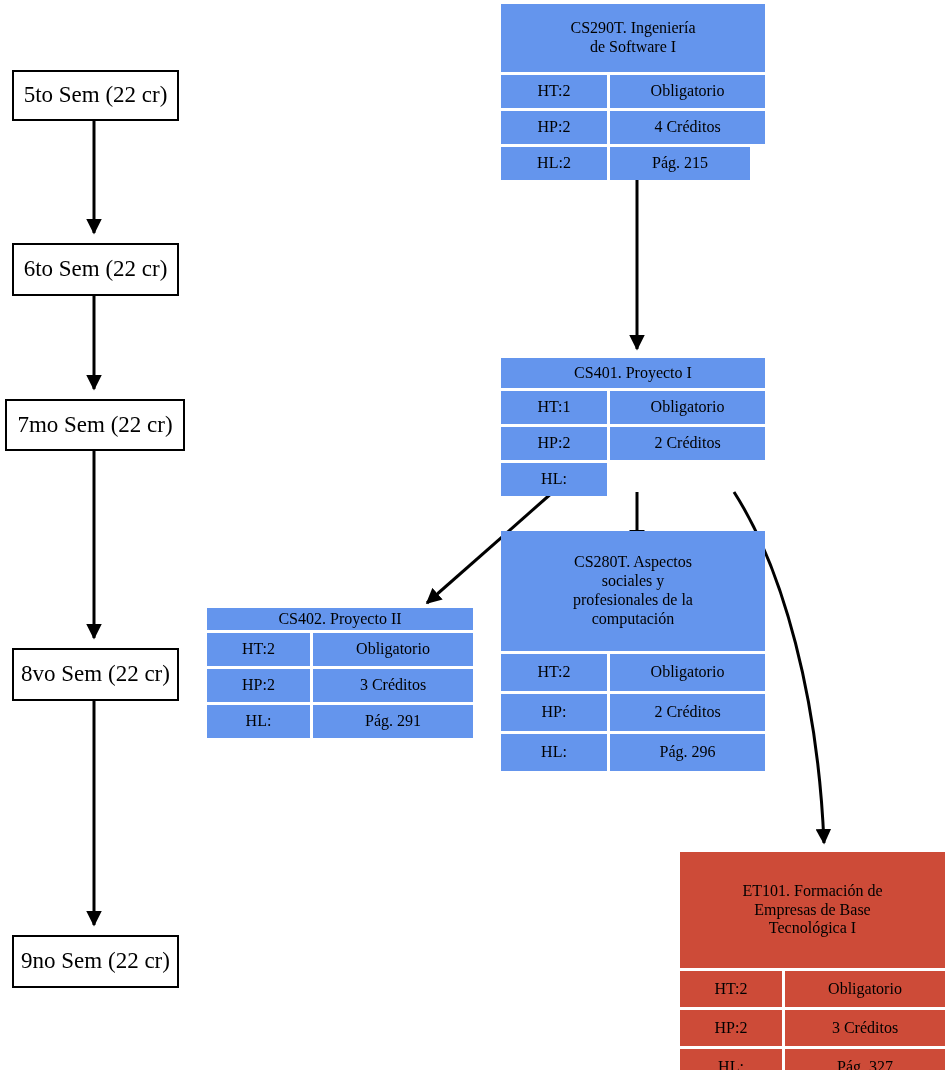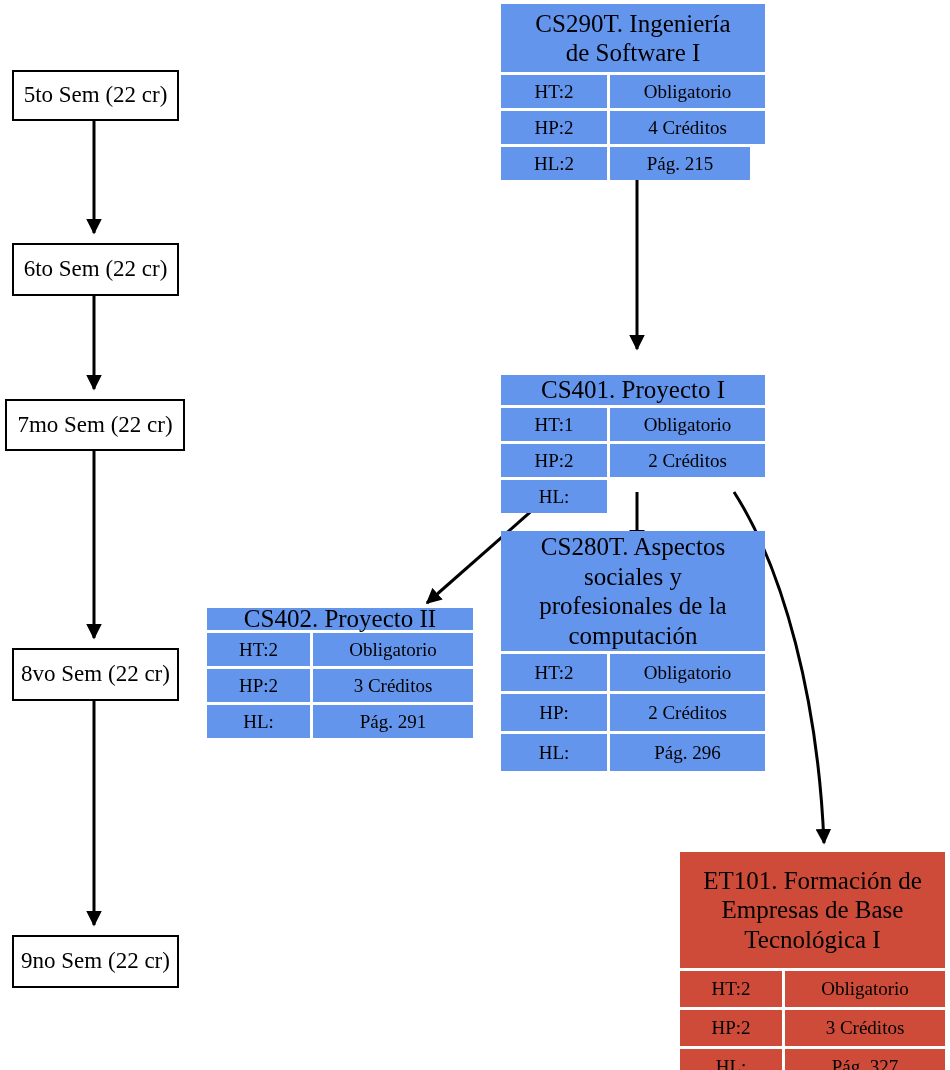--- a/index.html
+++ b/index.html
@@ -38,35 +38,35 @@
     display: flex;
     flex-direction: column;
     color: #000000;
   }
   .course .title {
     box-sizing: border-box;
     display: flex;
     align-items: center;
     justify-content: center;
     text-align: center;
-    font-size: 25px;
+    font-size: 16px;
     line-height: 1.18;
     padding: 4px 6px;
   }
   .course .row {
     display: flex;
     flex-direction: row;
     margin-top: 3px;
   }
   .course .cell {
     box-sizing: border-box;
     display: flex;
     align-items: center;
     justify-content: center;
-    font-size: 19px;
+    font-size: 16px;
     line-height: 1.15;
     white-space: nowrap;
   }
   .course .cell.left { margin-right: 3px; }
 
   .course.blue .title,
   .course.blue .cell { background: #6495ED; }
   .course.red .title,
   .course.red .cell { background: #CD4B38; }
 
@@ -139,21 +139,21 @@
     <div class="row">
       <div class="cell left" style="width:106px; height:33px;">HP:2</div>
       <div class="cell" style="width:155px; height:33px;">4 Créditos</div>
     </div>
     <div class="row">
       <div class="cell left" style="width:106px; height:33px;">HL:2</div>
       <div class="cell" style="width:140px; height:33px;">Pág. 215</div>
     </div>
   </div>
 
-  <div class="course blue" style="left:501px; top:358px; width:264px;margin-top:17px;">
+  <div class="course blue" style="left:501px; top:358px; width:264px;">
     <div class="title" style="height:30px;">
       <span>CS401. Proyecto I</span>
     </div>
     <div class="row">
       <div class="cell left" style="width:106px; height:33px;">HT:1</div>
       <div class="cell" style="width:155px; height:33px;">Obligatorio</div>
     </div>
     <div class="row">
       <div class="cell left" style="width:106px; height:33px;">HP:2</div>
       <div class="cell" style="width:155px; height:33px;">2 Créditos</div>

